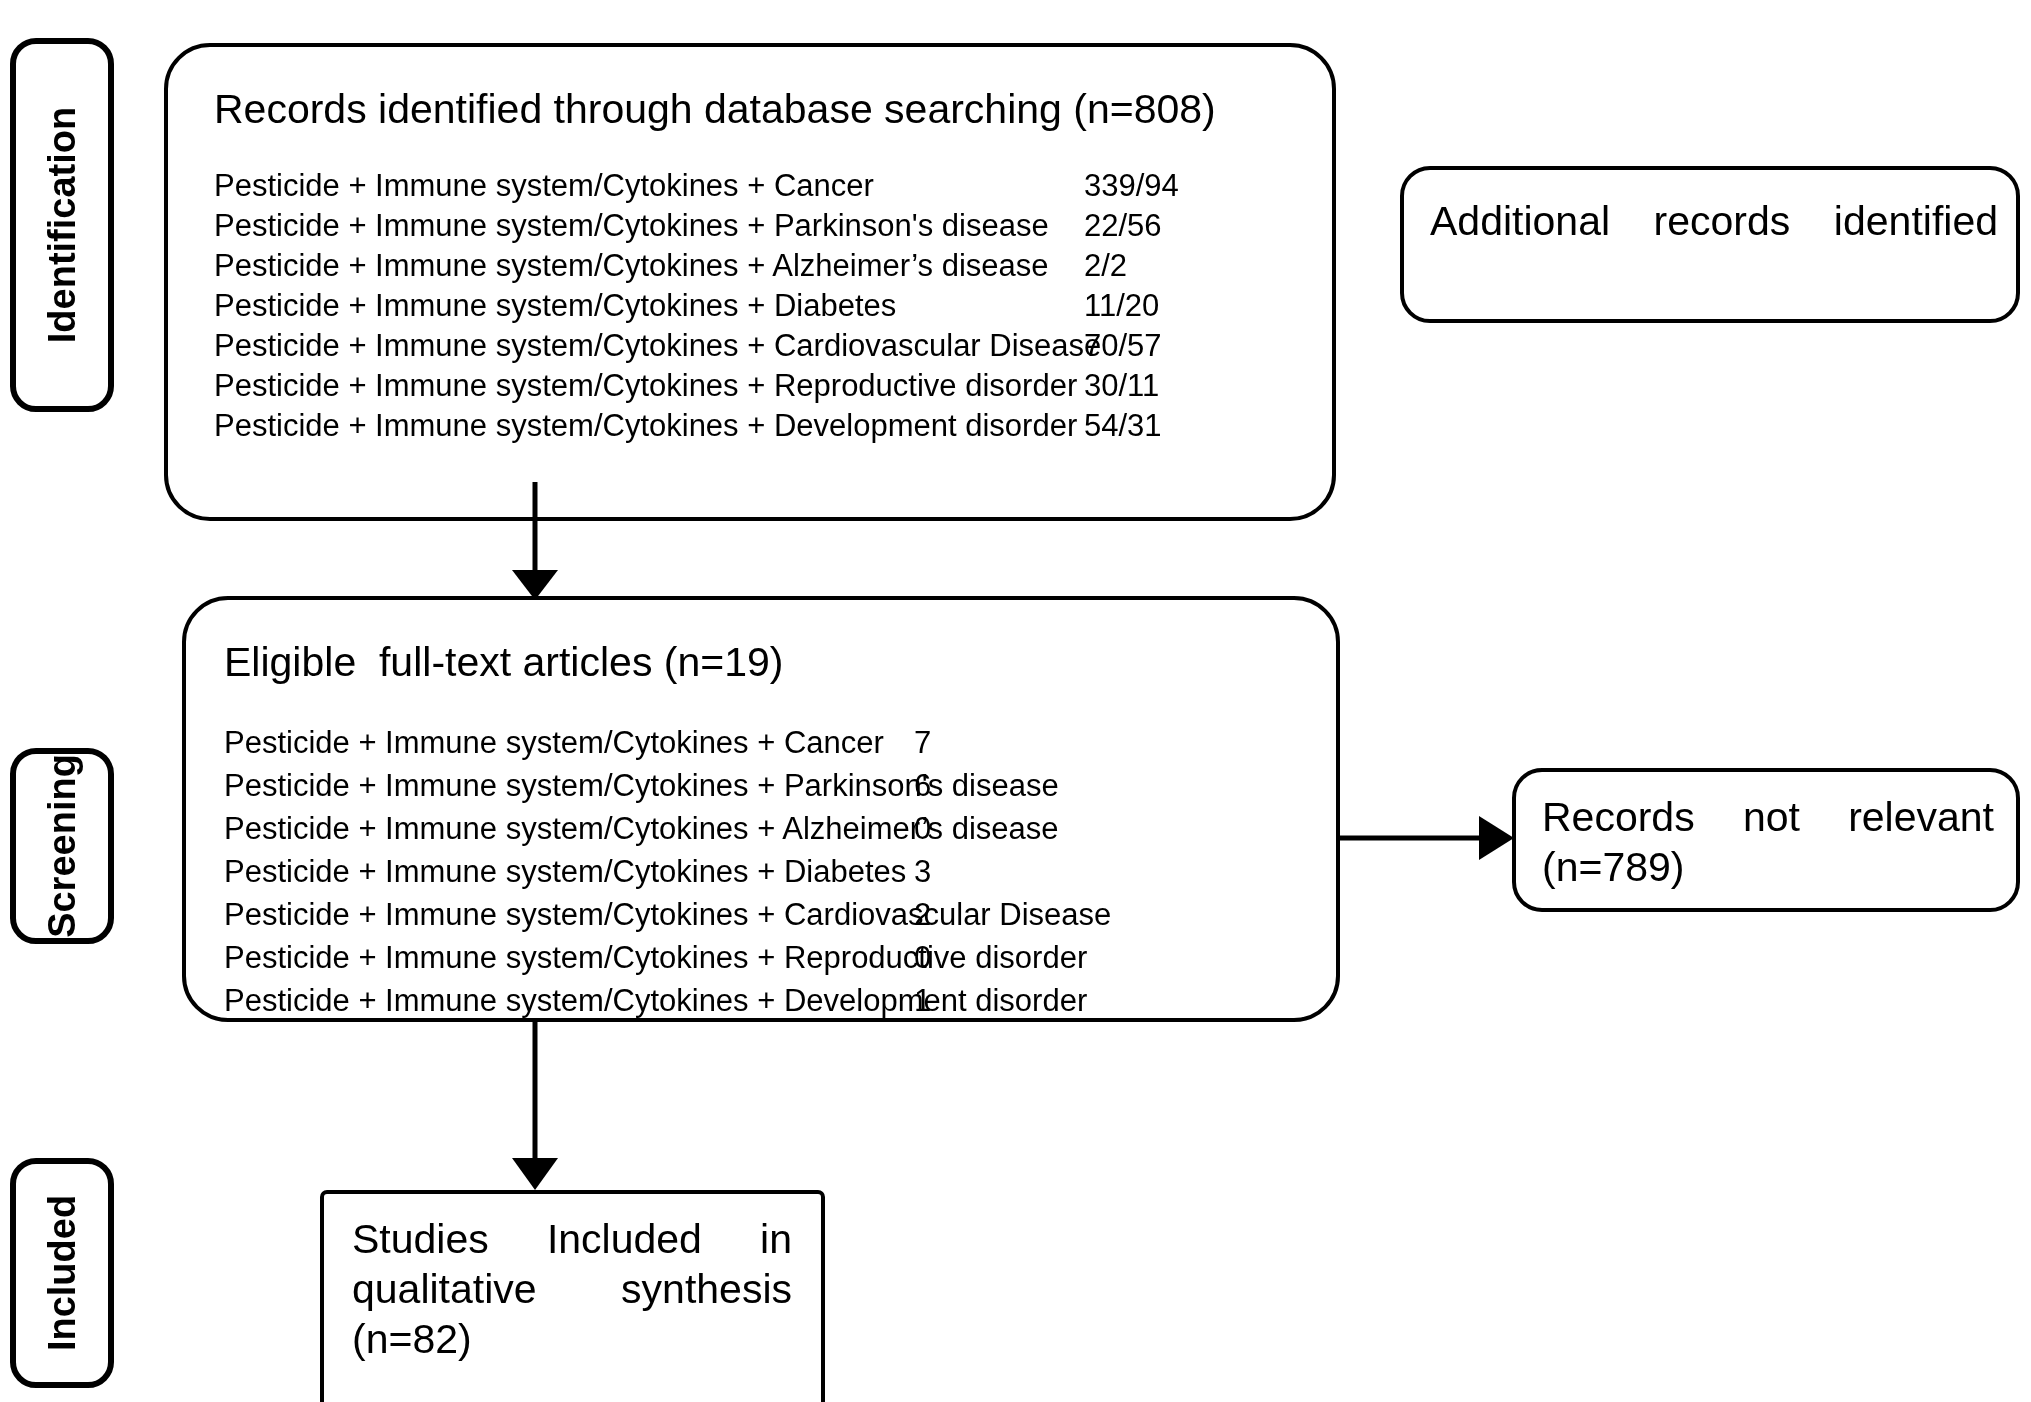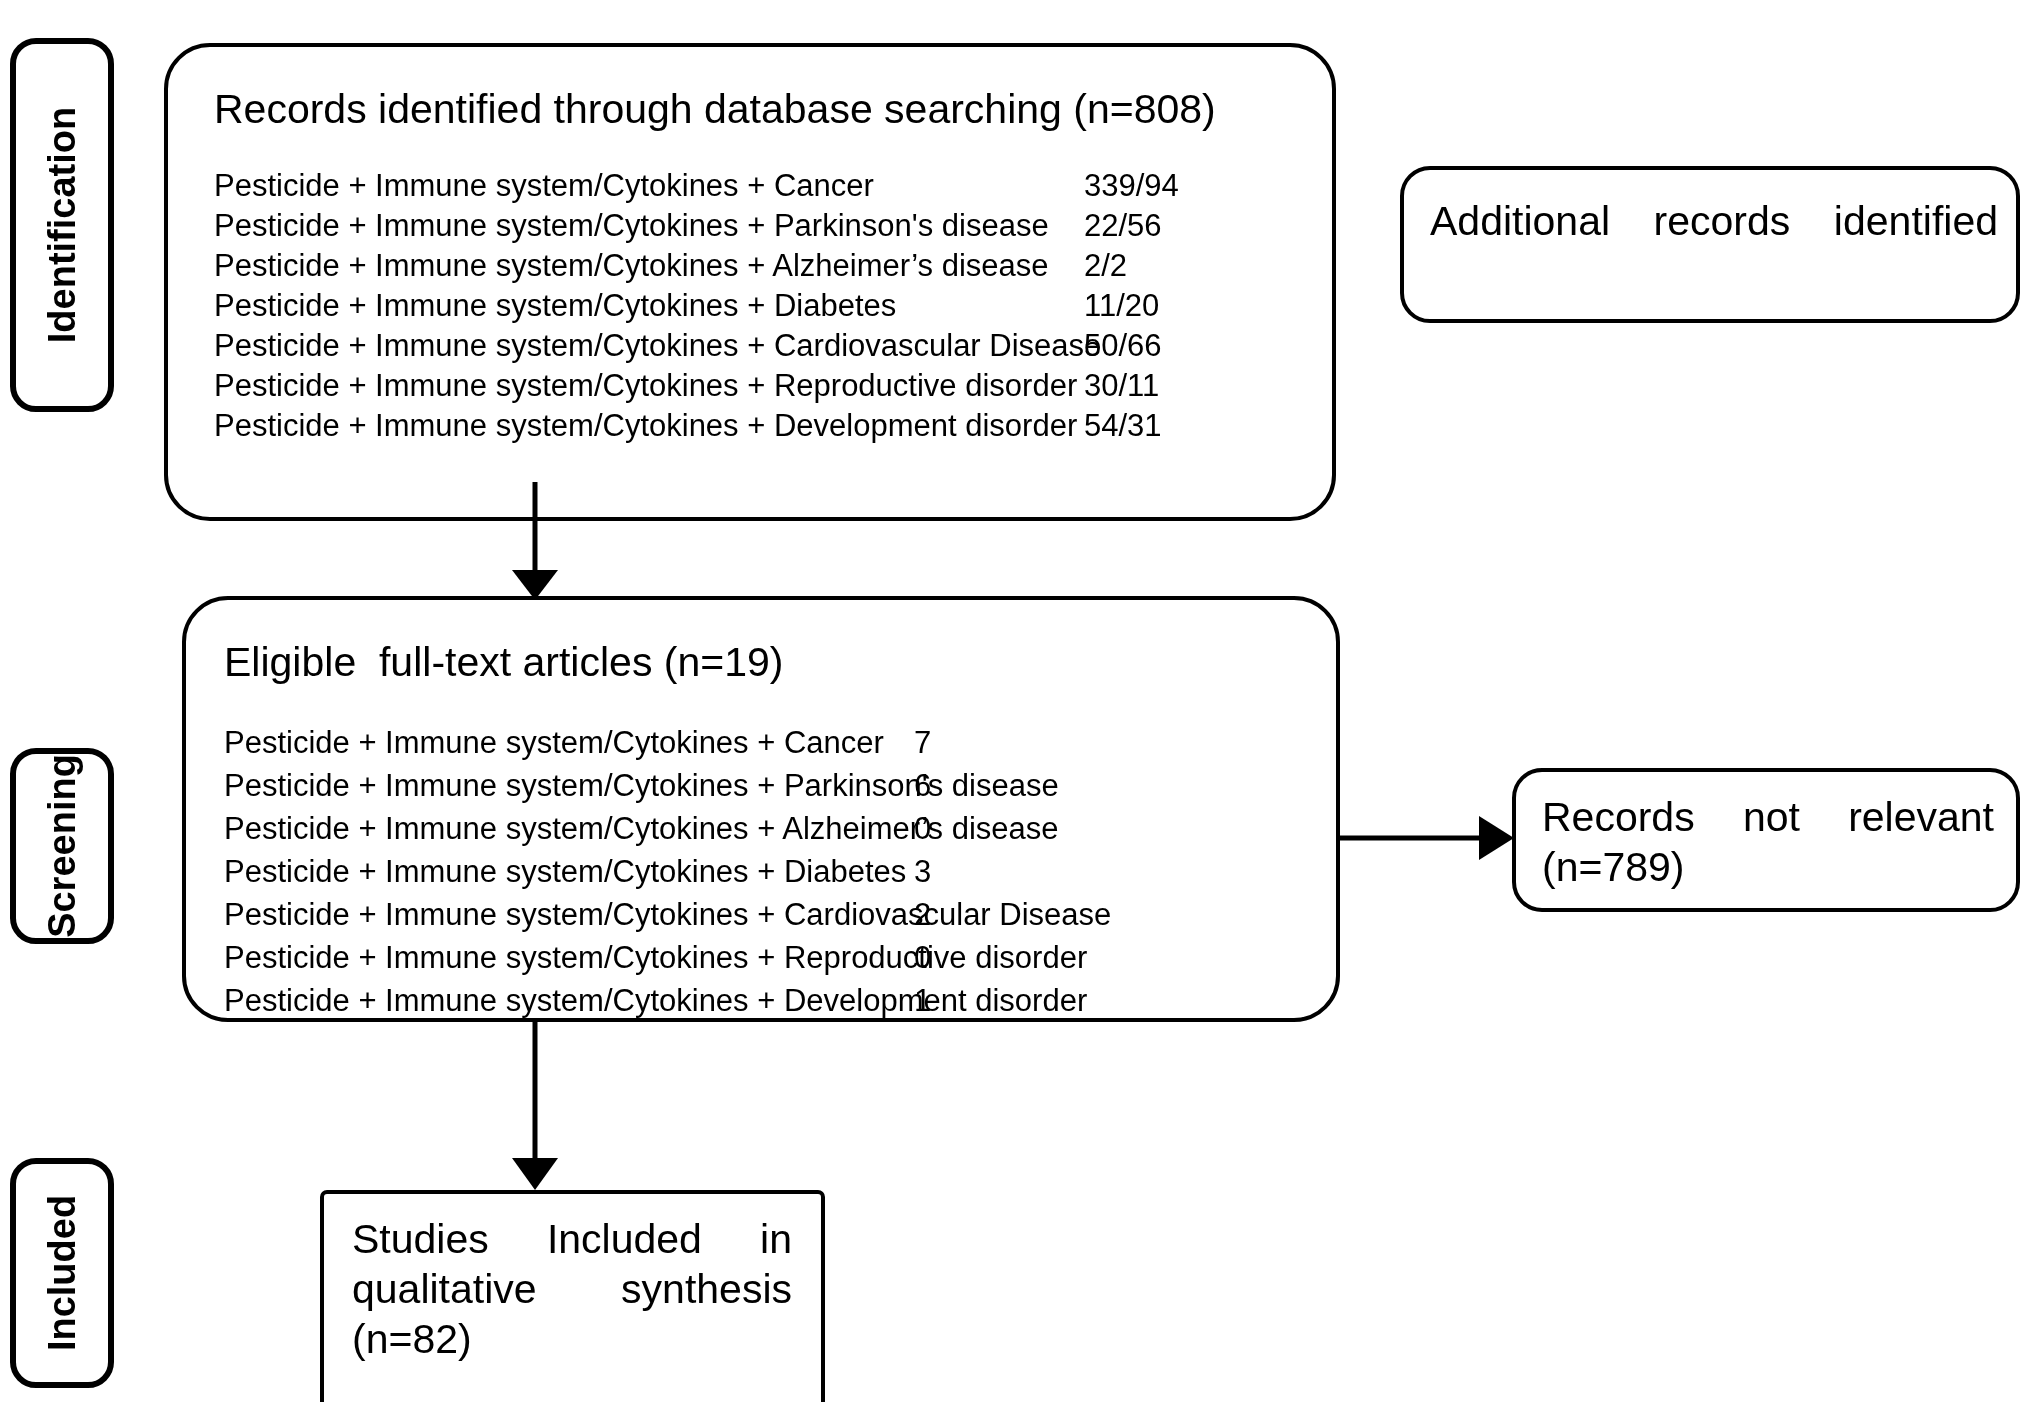--- a/index.html
+++ b/index.html
@@ -128,21 +128,21 @@
       <div class="row" style="height:40px;">
         <span class="label" style="width:870px;">Pesticide + Immune system/Cytokines + Alzheimer’s disease</span>
         <span class="value">2/2</span>
       </div>
       <div class="row" style="height:40px;">
         <span class="label" style="width:870px;">Pesticide + Immune system/Cytokines + Diabetes</span>
         <span class="value">11/20</span>
       </div>
       <div class="row" style="height:40px;">
         <span class="label" style="width:870px;">Pesticide + Immune system/Cytokines + Cardiovascular Disease</span>
-        <span class="value">50/66</span>
+        <span class="value">70/57</span>
       </div>
       <div class="row" style="height:40px;">
         <span class="label" style="width:870px;">Pesticide + Immune system/Cytokines + Reproductive disorder</span>
         <span class="value">30/11</span>
       </div>
       <div class="row" style="height:40px;">
         <span class="label" style="width:870px;">Pesticide + Immune system/Cytokines + Development disorder</span>
         <span class="value">54/31</span>
       </div>
     </div>

